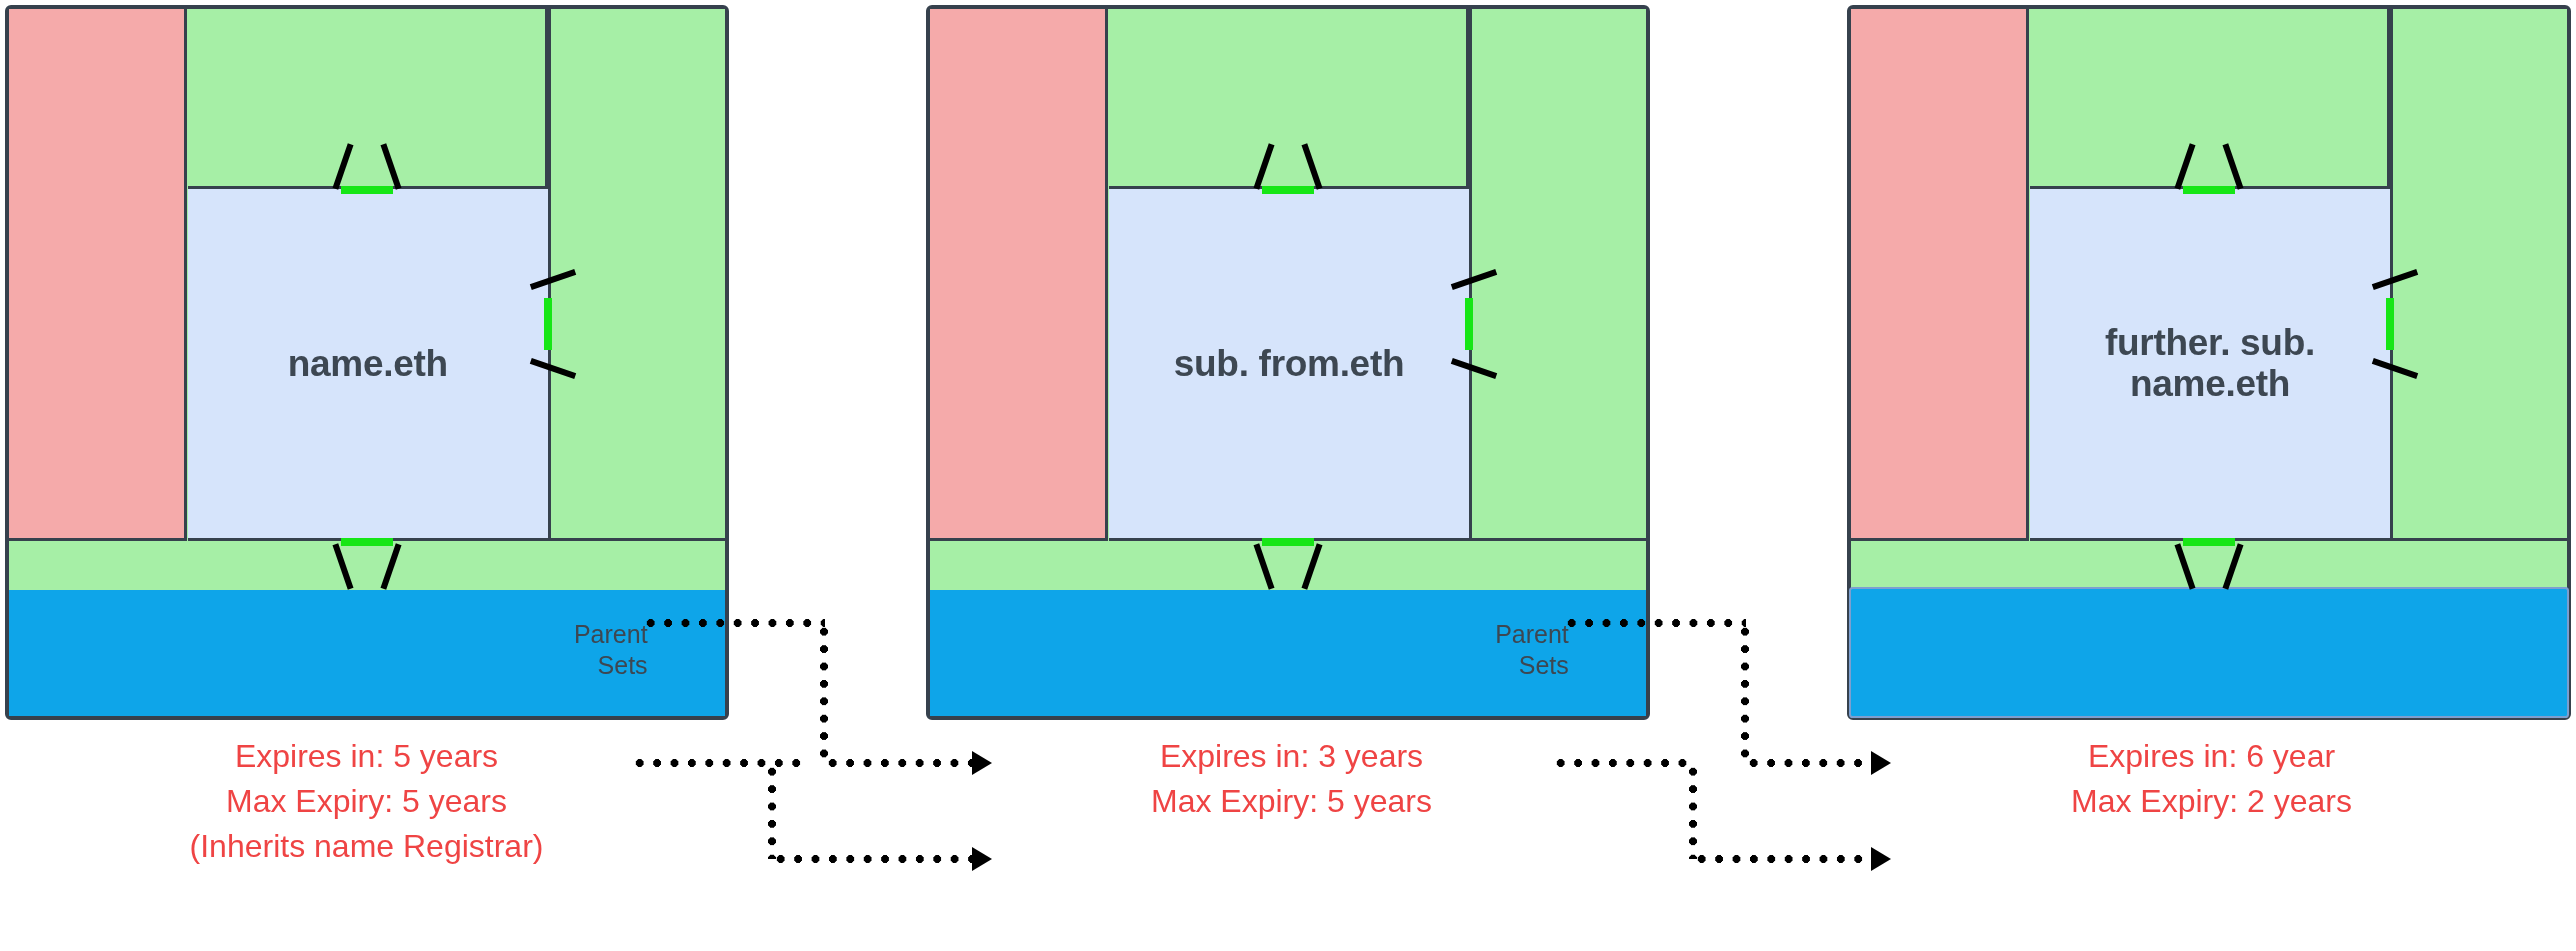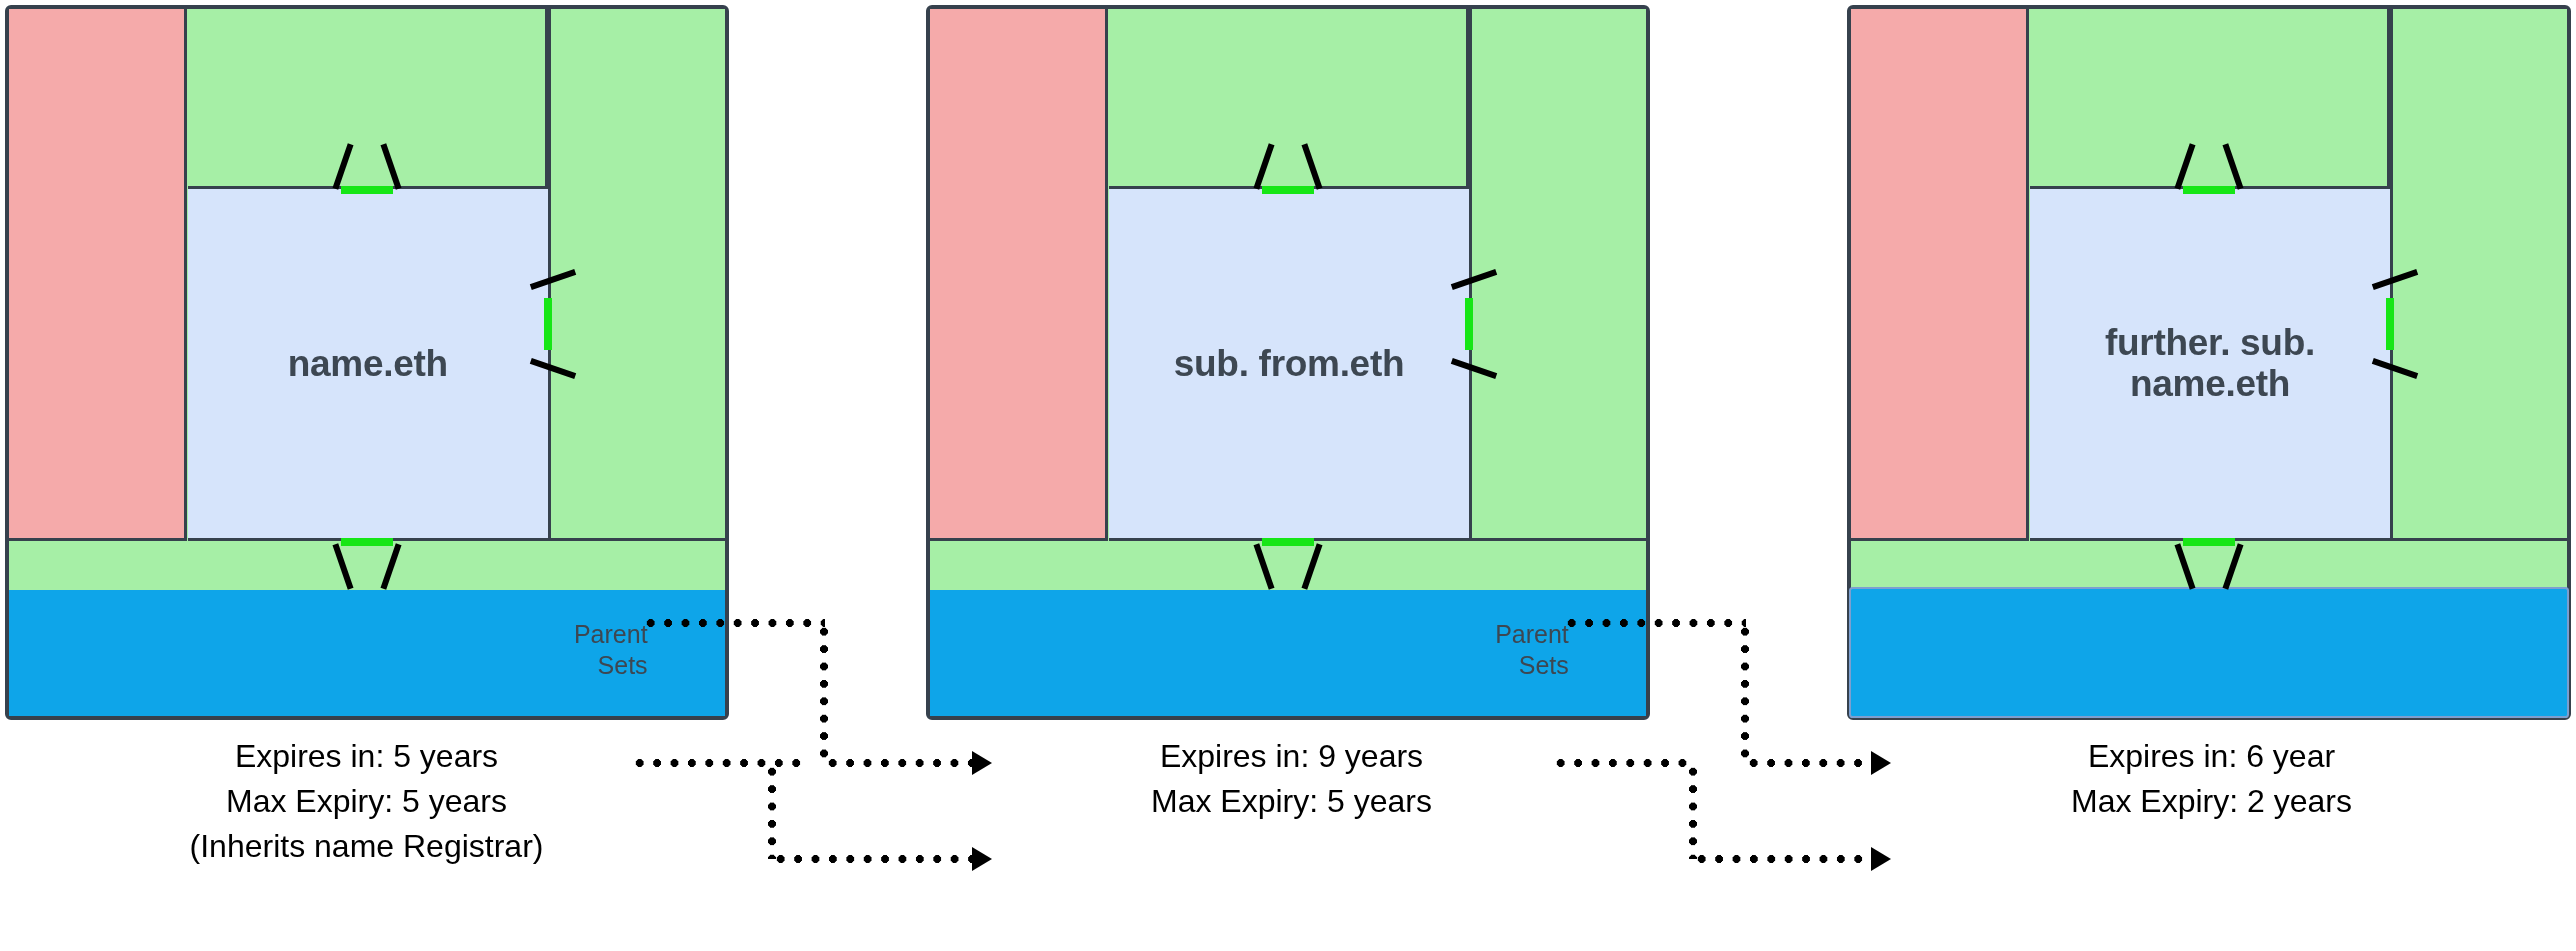--- a/index.html
+++ b/index.html
@@ -139,21 +139,21 @@
   .gate-bottom .leg.r { left: 47px; top: 4.8px; transform: rotate(19deg); }
   
   .gate-right .bar { width: 7.8px; height: 52px; left: 0; top: 0; }
   .gate-right .leg { width: 6px; height: 47px; }
   .gate-right .leg.u { left: 6px; top: -42px; transform: rotate(-109deg); }
   .gate-right .leg.d { left: 6px; top: 47px; transform: rotate(109deg); }
 
   
   .caption {
     position: absolute;
-    color: #000000;
+    color: #ef4444;
     font-size: 32px;
     line-height: 1.26;
     text-align: center;
     white-space: pre-line;
     letter-spacing: 0px;
   }
   
   .dotline { position: absolute; }
   .dotline.h {
     height: 7.8px;
@@ -267,21 +267,21 @@
       <div class="leg l"></div>
       <div class="leg r"></div>
       <div class="bar"></div>
     </div>
   </div>
 
   <div class="caption" style="left:36px;  top:736px; width:661px;">Expires in: 5 years</div>
   <div class="caption" style="left:36px;  top:781px; width:661px;">Max Expiry: 5 years</div>
   <div class="caption" style="left:36px;  top:826px; width:661px;">(Inherits name Registrar)</div>
 
-  <div class="caption" style="left:961px; top:736px; width:661px;">Expires in: 9 years</div>
+  <div class="caption" style="left:961px; top:736px; width:661px;">Expires in: 3 years</div>
   <div class="caption" style="left:961px; top:781px; width:661px;">Max Expiry: 5 years</div>
 
   <div class="caption" style="left:1881px; top:736px; width:661px;">Expires in: 6 year</div>
   <div class="caption" style="left:1881px; top:781px; width:661px;">Max Expiry: 2 years</div>
 
   <div class="dotline h" style="left:642px; top:619px; width:183px;"></div>
   <div class="dotline v" style="left:820px; top:623px; height:141px;"></div>
   <div class="dotline h" style="left:824px; top:759px; width:153px;"></div>
   <div class="arrowhead" style="left:972px; top:751px;"></div>
 

